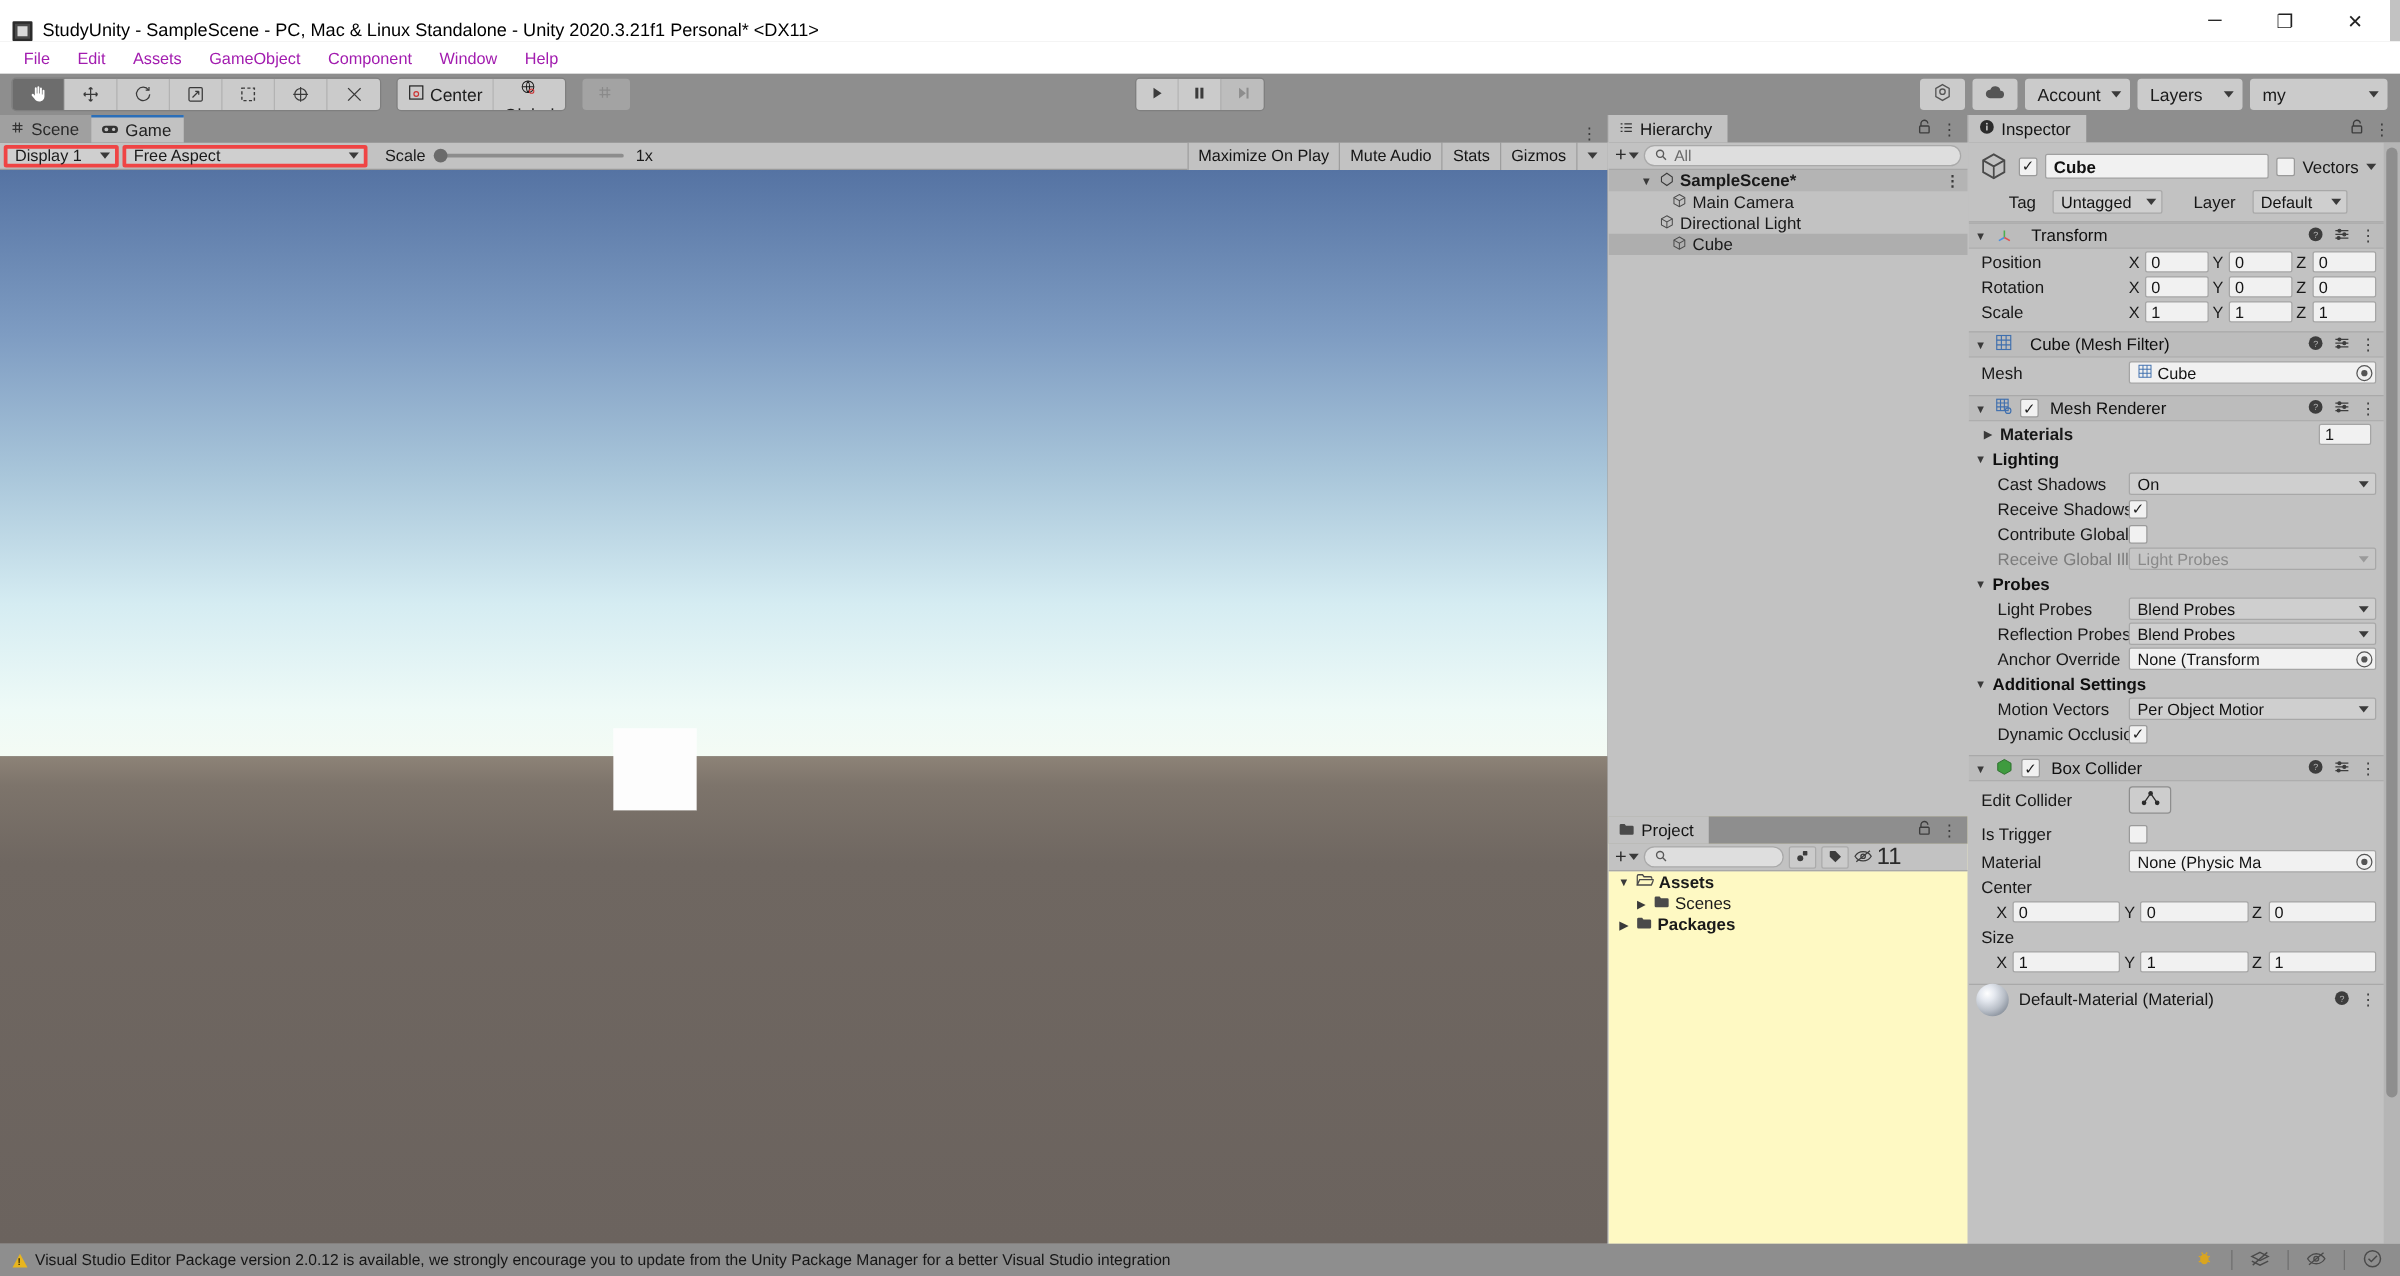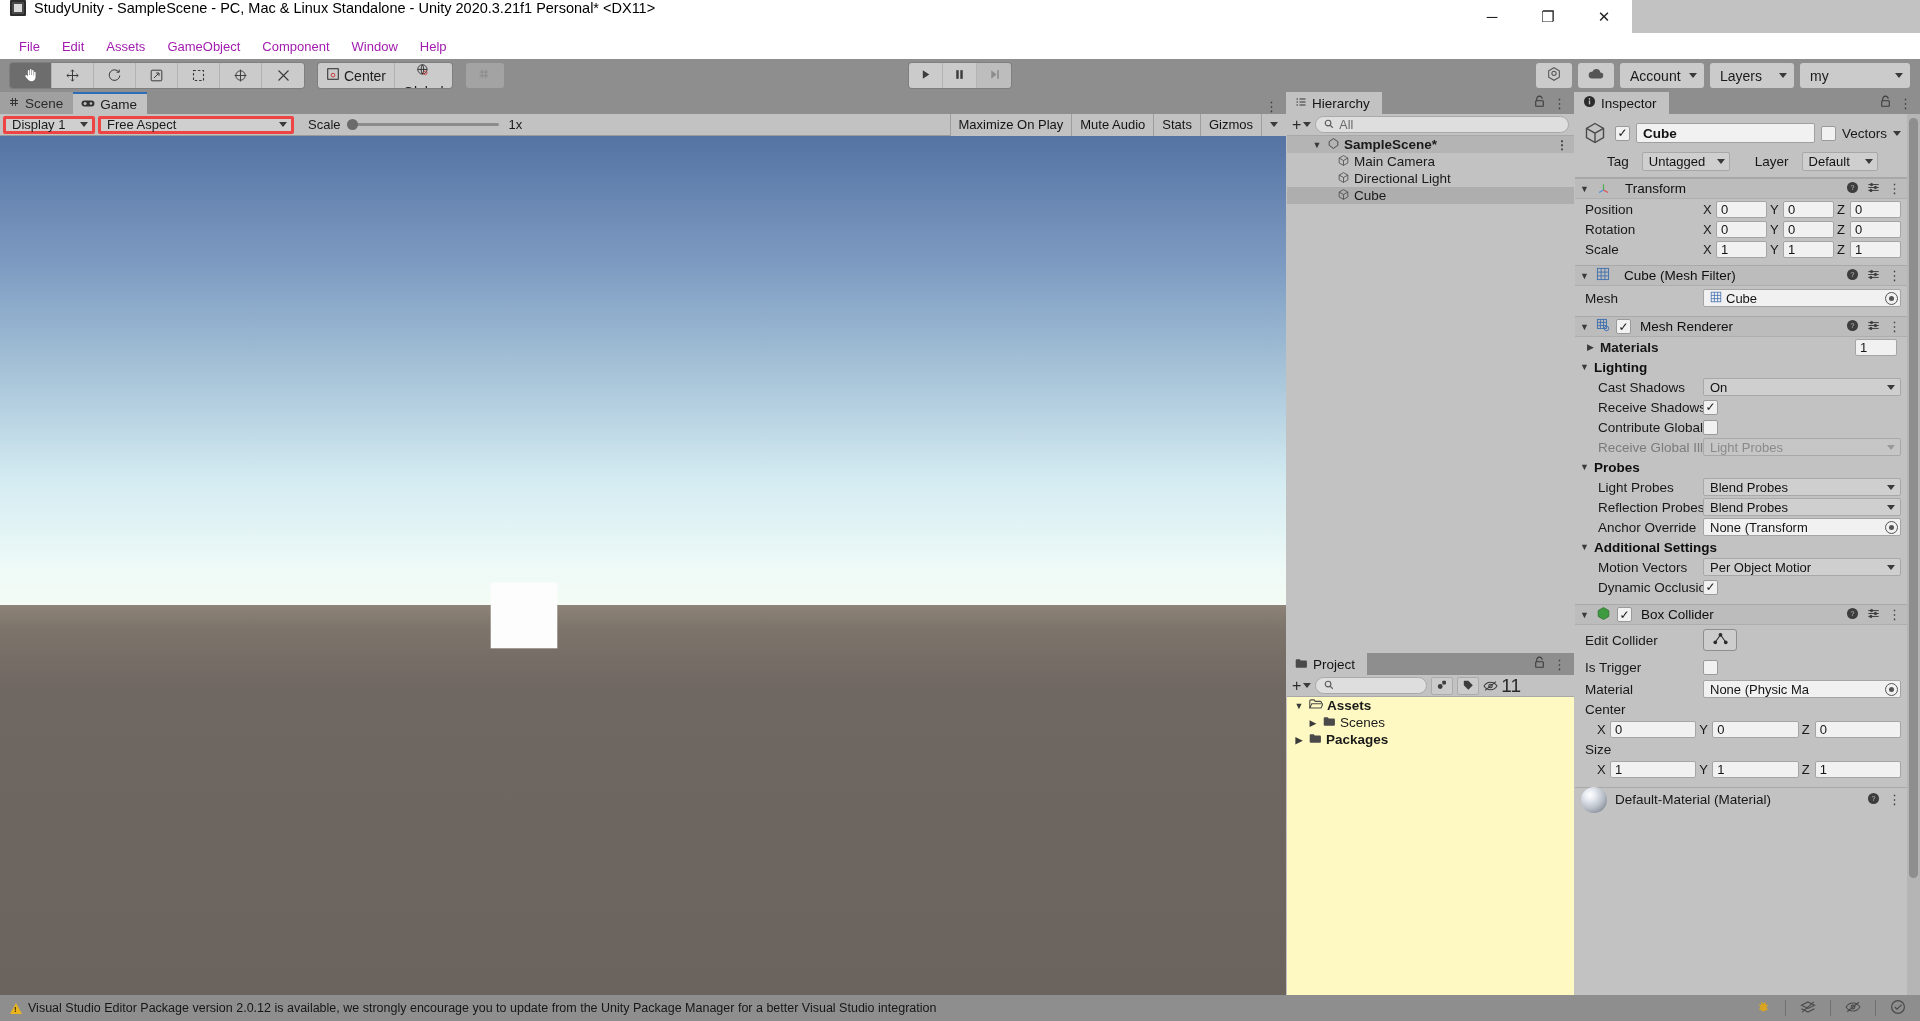--- a/index.html
+++ b/index.html
@@ -8,22 +8,22 @@
     font-family: "Liberation Sans", sans-serif;
     font-size: 14px;
     background: #c2c2c2;
     overflow: hidden;
     -webkit-font-smoothing: antialiased;
   }
   #root { position: relative; width: 1920px; height: 1021px; }
 
   
   .titlebar {
-    position: absolute; top: 0; left: 0; width: 1632px; height: 33px;
-    background: #ffffff; display: flex; align-items: flex-start;
+    position: absolute; top: 0; left: 0; width: 1912px; height: 33px;
+    background: #ffffff; display: flex; align-items: flex-end;
   }
   .title-icon {
     width: 16px; height: 16px; margin-left: 10px; margin-right: 8px;
     background: #4a4a4a; border: 2px solid #2b2b2b; border-radius: 1px;
     position: relative; flex: 0 0 auto;
   }
   .title-icon::after {
     content: ""; position: absolute; inset: 2px; background: #d9d9d9;
   }
   .title-text { font-size: 14.5px; color: #000; white-space: nowrap; }
@@ -520,21 +520,21 @@
       </div>
       <div class="tree-row" style="padding-left:50px">
         <span>
           <svg width="13" height="13" viewBox="0 0 24 24" fill="none" stroke="#4a4a4a" stroke-width="1.5">
               <path d="M12 3l8 4.5v9L12 21l-8-4.5v-9z"></path>
               <path d="M4 7.5l8 4.5 8-4.5M12 12v9"></path>
             </svg>
         </span>
         <span>Main Camera</span>
       </div>
-      <div class="tree-row" style="padding-left:50px">
+      <div class="tree-row" style="padding-left:40px">
         <span>
           <svg width="13" height="13" viewBox="0 0 24 24" fill="none" stroke="#4a4a4a" stroke-width="1.5">
               <path d="M12 3l8 4.5v9L12 21l-8-4.5v-9z"></path>
               <path d="M4 7.5l8 4.5 8-4.5M12 12v9"></path>
             </svg>
         </span>
         <span>Directional Light</span>
       </div>
       <div class="tree-row selected" style="padding-left:50px">
         <span>

